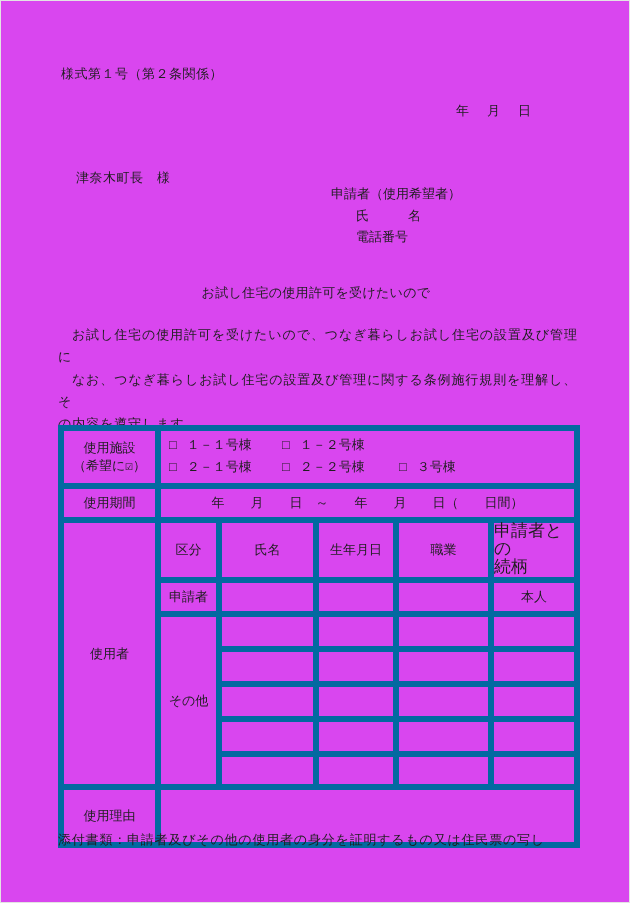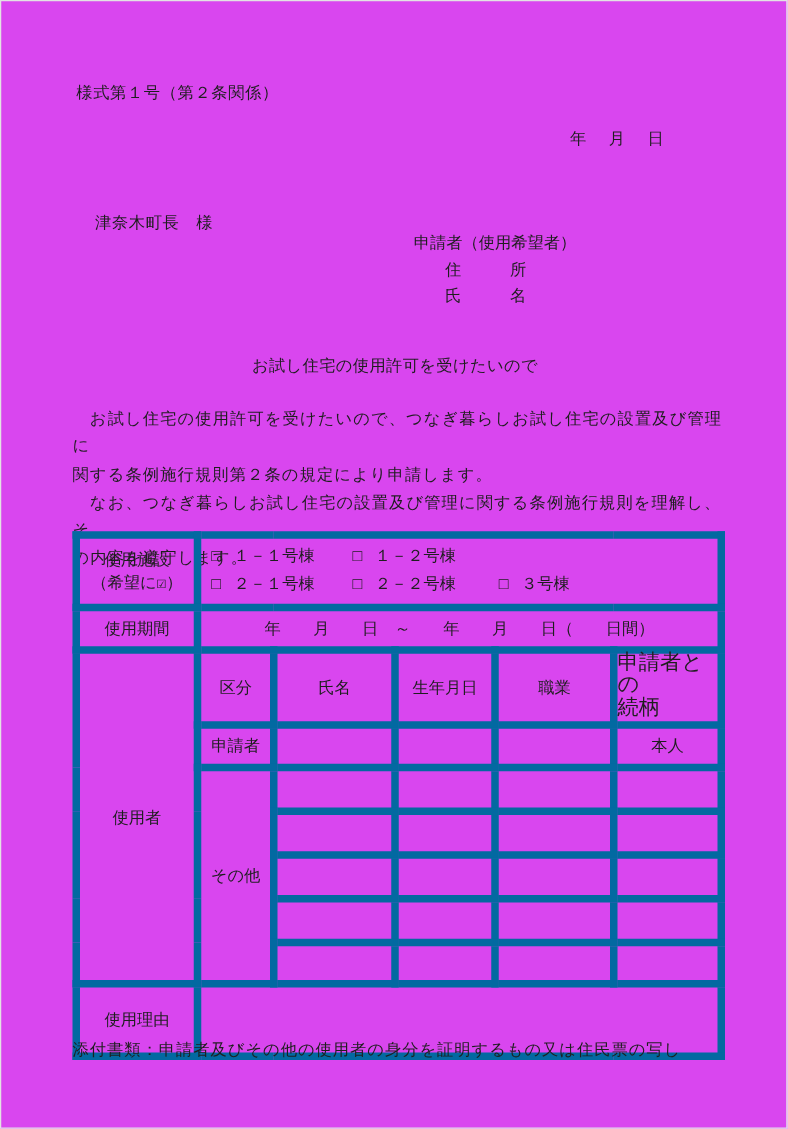--- a/index.html
+++ b/index.html
@@ -60,29 +60,28 @@
   <div class="abs date-line">
     <span>年</span>
     <span>月</span>
     <span>日</span>
   </div>
 
   <div class="abs addressee">津奈木町長　様</div>
 
   <div class="abs applicant-block">
     <div>申請者（使用希望者）</div>
-    <div class="field">住　　　所</div>
     <div class="field">氏　　　名</div>
+    <div class="field">電話番号</div>
   </div>
 
   <div class="abs doc-title">お試し住宅の使用許可を受けたいので</div>
 
   <div class="abs body-text">
     <div>　お試し住宅の使用許可を受けたいので、つなぎ暮らしお試し住宅の設置及び管理に</div>
-    <div>関する条例施行規則第２条の規定により申請します。</div>
     <div>　なお、つなぎ暮らしお試し住宅の設置及び管理に関する条例施行規則を理解し、そ</div>
     <div>の内容を遵守します。</div>
   </div>
 
   <table class="main">
     <colgroup>
       <col style="width:97px">
         <col style="width:61px">
         <col style="width:97px">
       <col style="width:80px">

